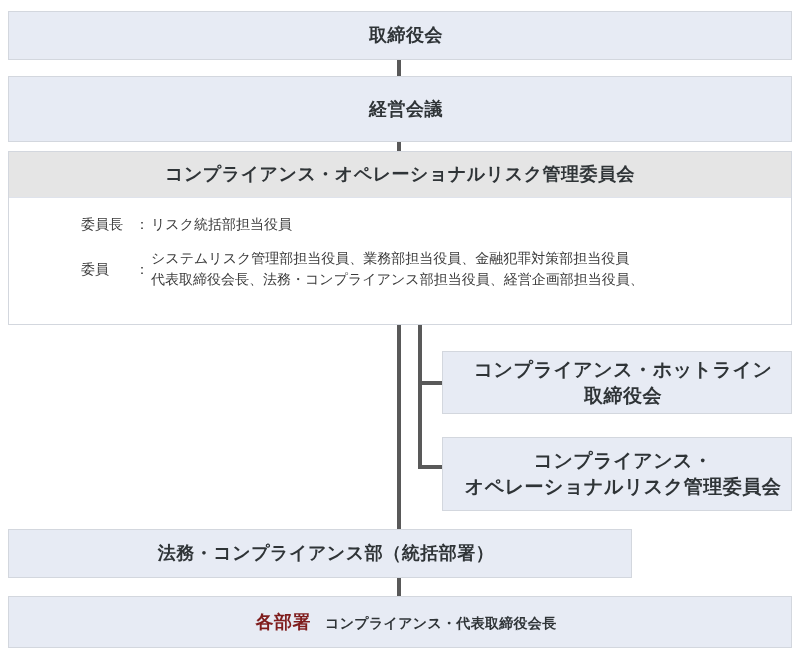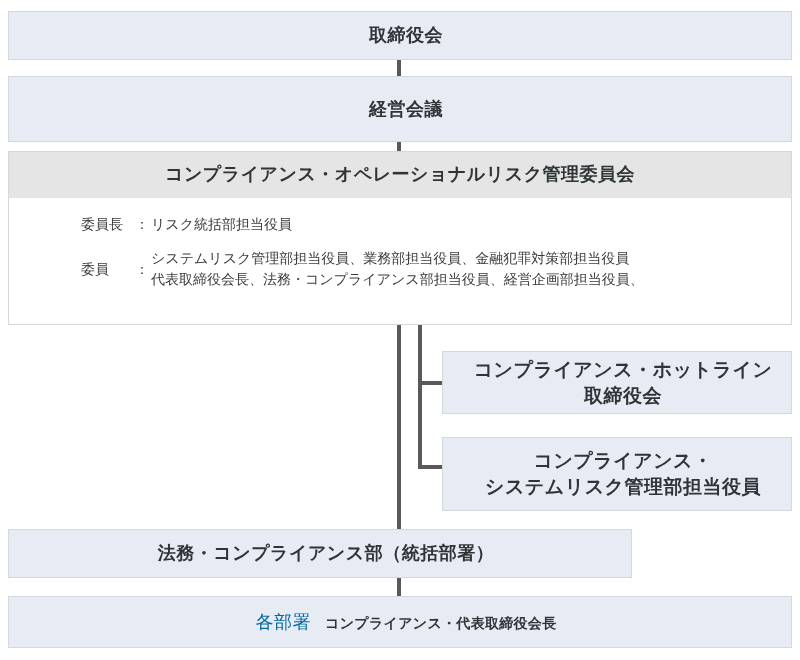--- a/index.html
+++ b/index.html
@@ -113,22 +113,22 @@
 
   
   .dept-inner {
     display: flex;
     align-items: baseline;
     justify-content: center;
     gap: 14px;
   }
   .dept-main {
     font-size: 18px;
-    font-weight: normal;
-    color: #0369a1;
+    font-weight: bold;
+    color: #7f1d1d;
     letter-spacing: 0.5px;
   }
   .dept-sub {
     font-size: 14px;
     font-weight: bold;
     color: #2f3437;
     letter-spacing: 0.3px;
   }
 </style>
 </head>
@@ -185,21 +185,21 @@
   <div class="node subnode" style="left:442px; top:351px; width:350px; height:63px;">
     <span class="node-title">
       <span>コンプライアンス・ホットライン</span><br>
       <span>取締役会</span>
     </span>
   </div>
 
   <div class="node subnode" style="left:442px; top:437px; width:350px; height:74px;">
     <span class="node-title">
       <span>コンプライアンス・</span><br>
-      <span>システムリスク管理部担当役員</span>
+      <span>オペレーショナルリスク管理委員会</span>
     </span>
   </div>
 
   <div class="node" style="left:8px; top:529px; width:624px; height:49px;">
     <span class="node-title">法務・コンプライアンス部（統括部署）</span>
   </div>
 
   <div class="node" style="left:8px; top:596px; width:784px; height:52px;">
     <span class="dept-inner">
       <span class="dept-main">各部署</span>

